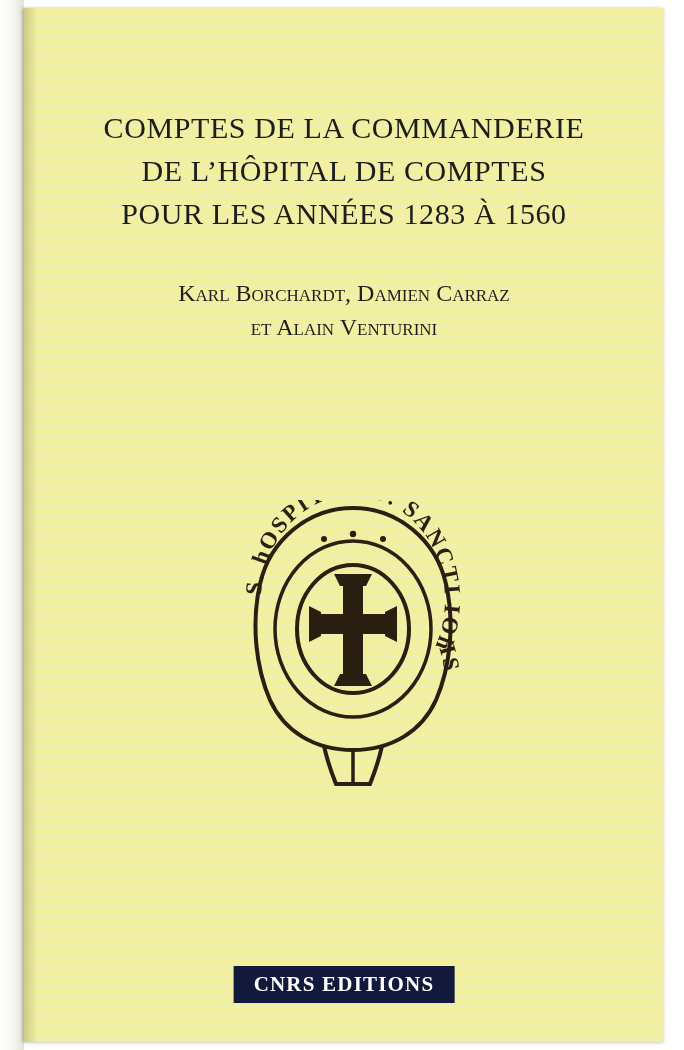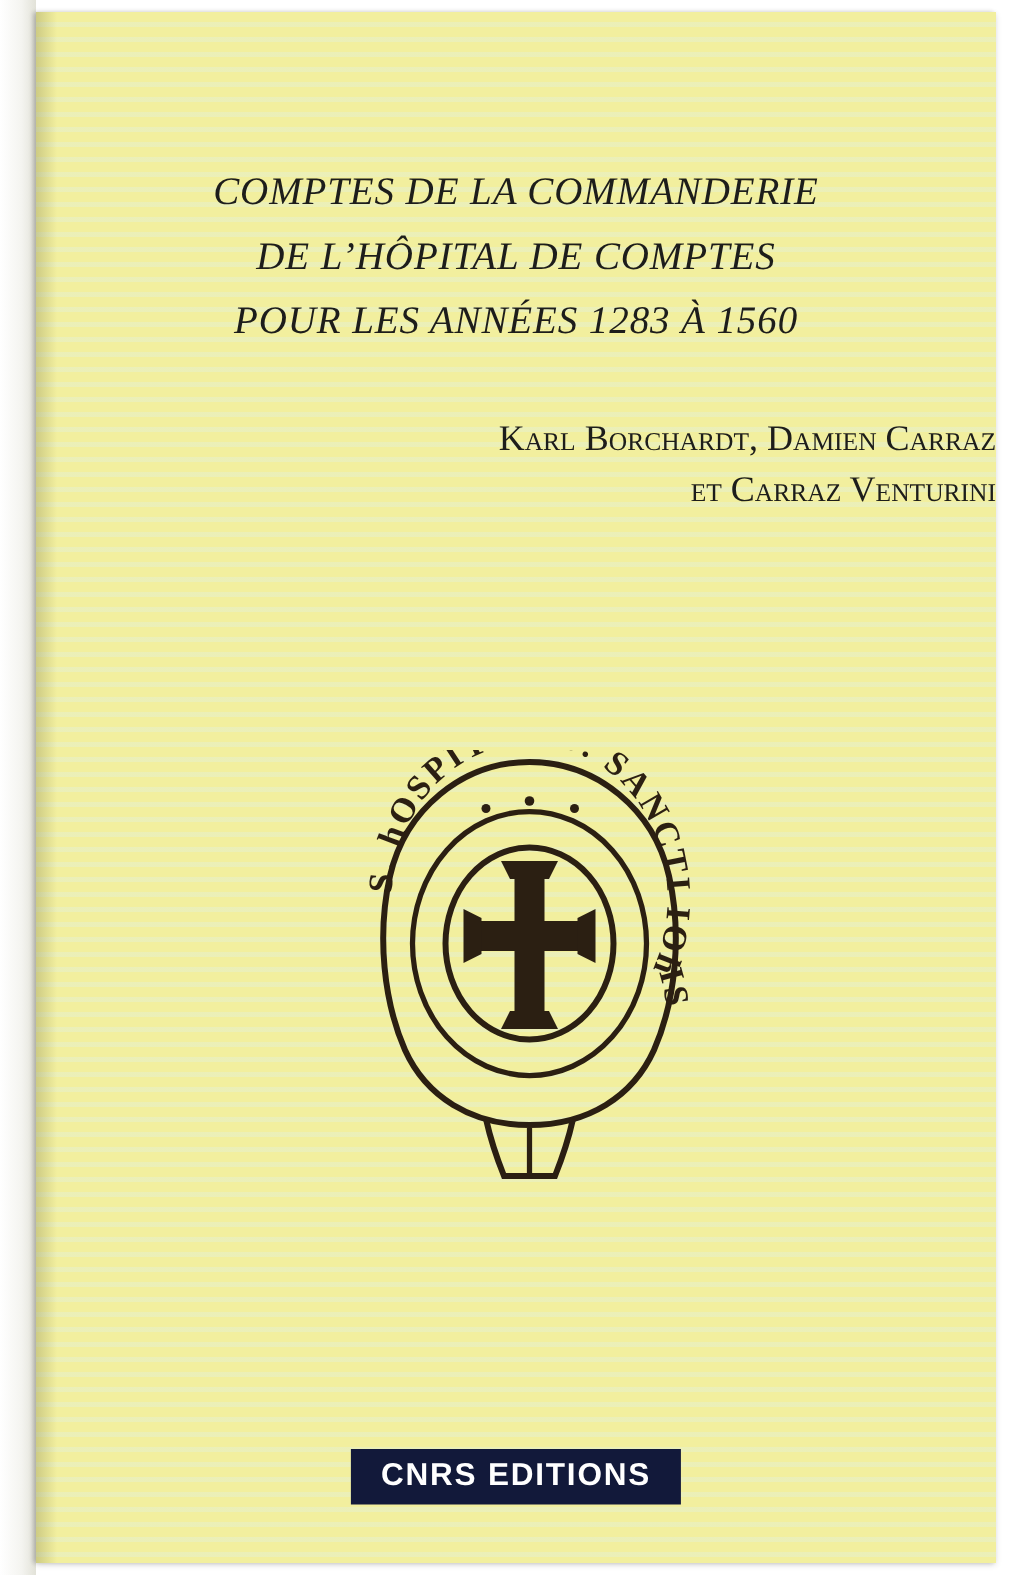--- a/index.html
+++ b/index.html
@@ -54,34 +54,33 @@
 
   .title-block {
     position: absolute;
     top: 98px;
     left: 0;
     width: 640px;
     text-align: center;
     color: #1d1d1b;
   }
   .title-line {
-    font-size: 26px;
+    font-size: 30px;
     letter-spacing: 0.6px;
     line-height: 43px;
     font-variant: small-caps;
     white-space: nowrap;
-    font-style: italic;
   }
 
   .authors-block {
     position: absolute;
     top: 268px;
     left: 0;
     width: 640px;
-    text-align: right;
+    text-align: center;
     color: #1d1d1b;
   }
   .author-line {
     font-size: 24px;
     line-height: 34px;
     font-variant: small-caps;
     white-space: nowrap;
   }
 
   #seal {
@@ -93,21 +92,21 @@
   }
 
   #publisher-badge {
     position: absolute;
     left: 50%;
     transform: translateX(-50%);
     top: 958px;
     background: #12193a;
     color: #ffffff;
     padding: 7px 20px 8px 20px;
-    font-family: Liberation Sans, sans-serif;
+    font-family: Liberation Serif, serif;
     font-weight: bold;
     font-size: 21px;
     letter-spacing: 1.2px;
     line-height: 22px;
   }
 </style>
 </head>
 <body>
 
 <div id="page-edge"></div>
@@ -117,21 +116,21 @@
   <div id="spine-shadow"></div>
 
   <div class="title-block">
     <div class="title-line">COMPTES DE LA COMMANDERIE</div>
     <div class="title-line">DE L’HÔPITAL DE COMPTES</div>
     <div class="title-line">POUR LES ANNÉES 1283 À 1560</div>
   </div>
 
   <div class="authors-block">
     <div class="author-line">Karl Borchardt, Damien Carraz</div>
-    <div class="author-line">et Carraz Venturini</div>
+    <div class="author-line">et Alain Venturini</div>
   </div>
 
   <div id="seal">
     <svg viewBox="0 0 214 290" width="214" height="290" xmlns="http://www.w3.org/2000/svg">
       <defs>
         <path id="sealTextPath" d="M 107,250 m -84,-108 a 92,104 0 1 1 168,0 a 92,104 0 1 1 -168,0" fill="none"></path>
       </defs>
 
       <path d="M 107,8
                C 152,8 190,40 200,84

